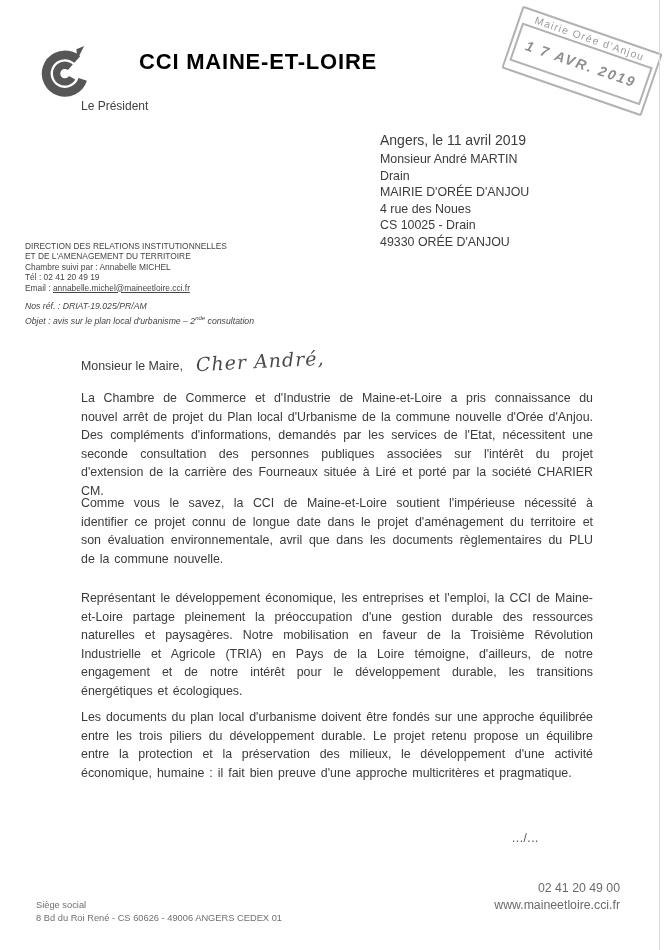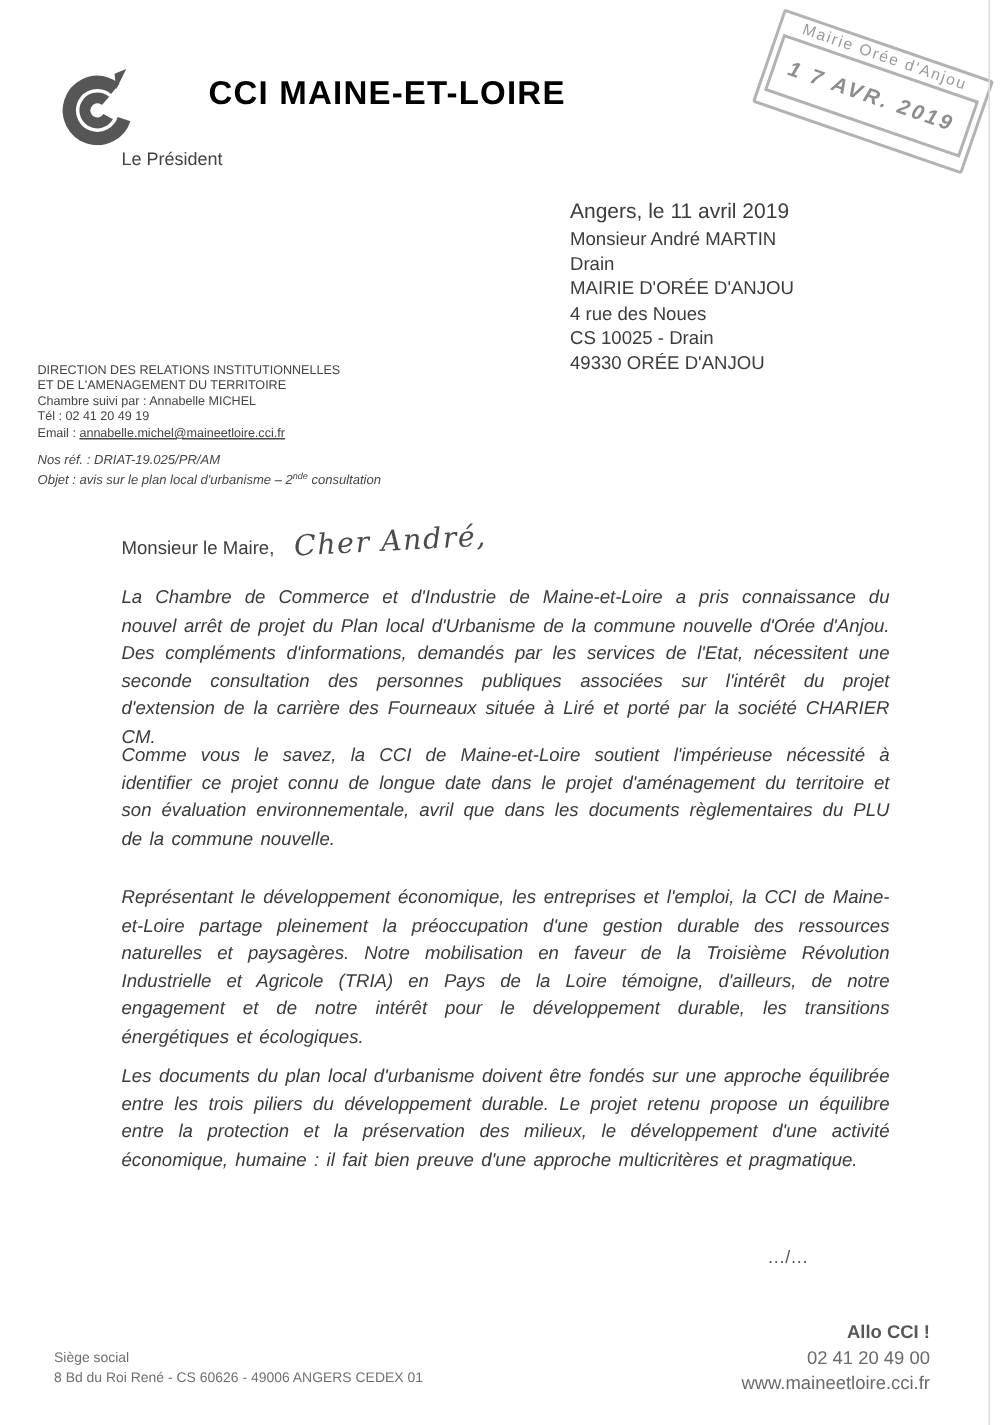--- a/index.html
+++ b/index.html
@@ -52,21 +52,21 @@
     display:inline-block;margin-left:10px;
     font-family:"DejaVu Serif", serif;font-style:italic;
     font-size:19px;color:#4b4b4b;letter-spacing:1px;
     transform:rotate(-3deg) translateY(-2px);
   }
 
   
   .para{
     position:absolute;left:81px;width:512px;
     font-size:12.4px;line-height:18.6px;text-align:justify;
-    word-spacing:1.5px;color:#3b3b3b;font-style:italic;
+    word-spacing:1.5px;color:#3b3b3b;
   }
   .p1{top:389px;} .p2{top:494px;} .p3{top:589px;} .p4{top:708px;}
 
   .continuation{position:absolute;left:512px;top:831px;font-size:12px;letter-spacing:.5px;color:#555;}
 
   
   .footer-left{position:absolute;left:36px;top:899px;font-size:9.3px;line-height:13px;color:#6f6f6f;}
   .footer-right{position:absolute;left:360px;top:880px;width:260px;text-align:right;line-height:17px;color:#6a6a6a;font-size:12.3px;}
   .footer-right .allo{font-weight:bold;color:#585858;}
 </style>
@@ -132,19 +132,18 @@
   <div class="para p3">Représentant le développement économique, les entreprises et l'emploi, la CCI de Maine-et-Loire partage pleinement la préoccupation d'une gestion durable des ressources naturelles et paysagères. Notre mobilisation en faveur de la Troisième Révolution Industrielle et Agricole (TRIA) en Pays de la Loire témoigne, d'ailleurs, de notre engagement et de notre intérêt pour le développement durable, les transitions énergétiques et écologiques.</div>
   <div class="para p4">Les documents du plan local d'urbanisme doivent être fondés sur une approche équilibrée entre les trois piliers du développement durable. Le projet retenu propose un équilibre entre la protection et la préservation des milieux, le développement d'une activité économique, humaine : il fait bien preuve d'une approche multicritères et pragmatique.</div>
 
   <div class="continuation">.../...</div>
 
   <div class="footer-left">
     <div>Siège social</div>
     <div>8 Bd du Roi René - CS 60626 - 49006 ANGERS CEDEX 01</div>
   </div>
   <div class="footer-right">
-    <div class="allo">Allo CCI !</div>
     <div>02 41 20 49 00</div>
     <div>www.maineetloire.cci.fr</div>
   </div>
 
   <div class="scan-line"></div>
 </div>
 
 </body></html>

